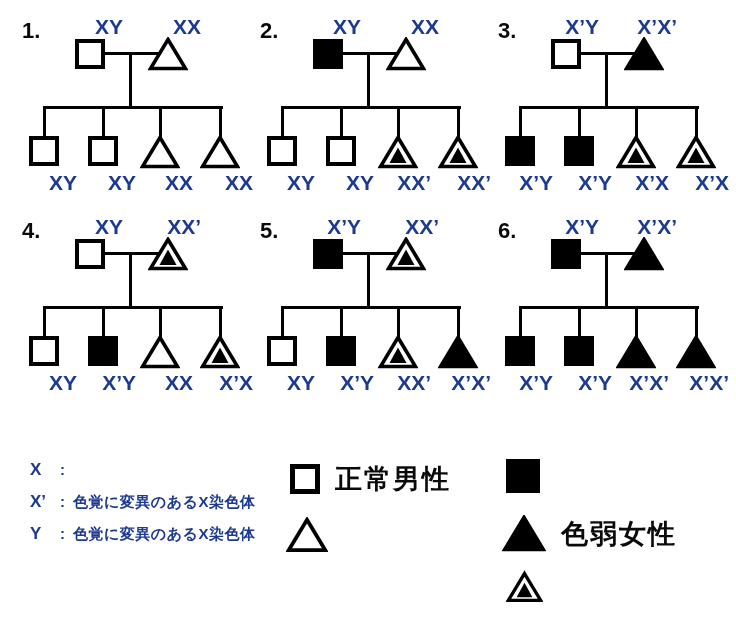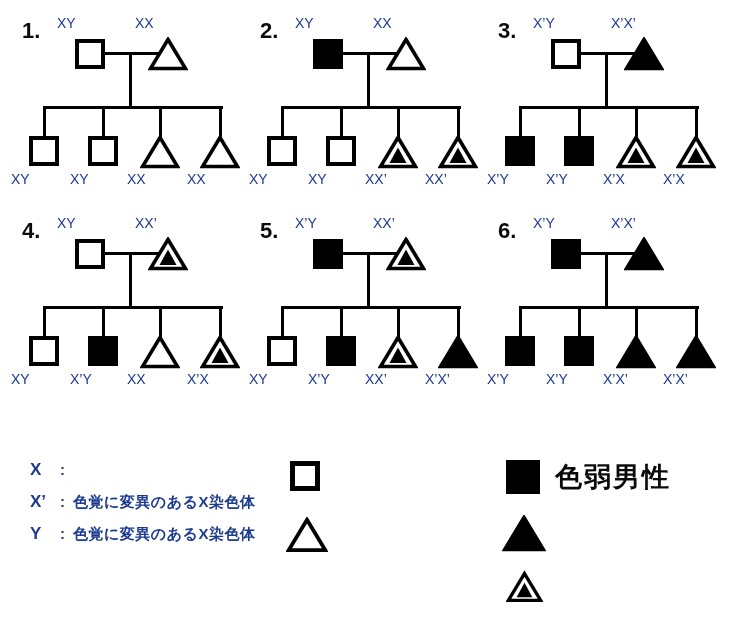--- a/index.html
+++ b/index.html
@@ -9,22 +9,22 @@
     font-family: "Liberation Sans", "DejaVu Sans", sans-serif; overflow: hidden;
   }
   .pedigree { position: absolute; width: 230px; height: 194px; }
   .num { position: absolute; font-size: 22px; font-weight: bold; color: #0a0a0a; }
   .ln { position: absolute; background: var(--ink); }
   .sq { position: absolute; width: 30px; height: 30px; border: 4px solid var(--ink);
         background: #ffffff; box-sizing: border-box; }
   .sq.filled { background: var(--ink); }
   .sq.legend-sq { border-width: 5px; }
   .tri { position: absolute; display: block; }
-  .geno { position: absolute; width: 66px; text-align: left; font-weight: normal;
-          font-size: 14px; color: var(--blue); white-space: nowrap; }
+  .geno { position: absolute; width: 66px; text-align: right; font-weight: bold;
+          font-size: 21px; color: var(--blue); white-space: nowrap; }
   .keyrow { position: absolute; display: flex; align-items: baseline;
             color: var(--blue); font-weight: bold; }
   .keysym { display: inline-block; width: 30px; font-size: 17px; }
   .keysep { display: inline-block; width: 13px; font-size: 15px; }
   .keydesc { font-size: 15px; letter-spacing: 0.5px; }
   .lgrow { position: absolute; display: flex; align-items: center; gap: 15px; }
   .lglabel { font-size: 27px; font-weight: bold; color: #0a0a0a; letter-spacing: 2px; white-space: nowrap; }
 </style>
 </head>
 <body>
@@ -219,34 +219,35 @@
       </div>
       <div class="keyrow" style="left: 30px; top: 524px;">
         <span class="keysym">Y</span>
         <span class="keysep">:</span>
         <span class="keydesc">色覚に変異のあるX染色体</span>
       </div>
     </div>
   <div id="shape-legend">
       <div class="lgrow" style="left: 290px; top: 461px;">
         <div class="sq legend-sq" style="position: static; width: 30px; height: 30px;"></div>
+        <span class="lglabel">正常男性</span>
       </div>
       <div class="lgrow" style="left: 286px; top: 517px;">
         <svg viewBox="0 0 40 34" width="42" height="36" class="tri" style="left: 0px; top: 0px; position: static;">
           <polygon points="20,2.5 37.5,31.5 2.5,31.5" fill="#ffffff" stroke="#000000" stroke-width="3.6" stroke-linejoin="miter"></polygon>
         </svg>
       </div>
       <div class="lgrow" style="left: 506px; top: 459px;">
         <div class="sq legend-sq filled" style="position: static; width: 34px; height: 34px;"></div>
-        <span class="lglabel">色弱男性</span>
       </div>
       <div class="lgrow" style="left: 502px; top: 515px;">
         <svg viewBox="0 0 40 34" width="44" height="37" class="tri" style="left: 0px; top: 0px; position: static;">
           <polygon points="20,2.5 37.5,31.5 2.5,31.5" fill="#000000" stroke="#000000" stroke-width="3.6" stroke-linejoin="miter"></polygon>
         </svg>
+        <span class="lglabel">色弱女性</span>
       </div>
       <div class="lgrow" style="left: 506px; top: 570px;">
         <svg viewBox="0 0 40 34" width="37" height="34" class="tri" style="left: 0px; top: 0px; position: static;">
           <polygon points="20,2.5 37.5,31.5 2.5,31.5" fill="#ffffff" stroke="#000000" stroke-width="3.6" stroke-linejoin="miter"></polygon>
           <polygon points="20,12.5 28.5,28 11.5,28" fill="#000000"></polygon>
         </svg>
       </div>
     </div>
 </div>
 

